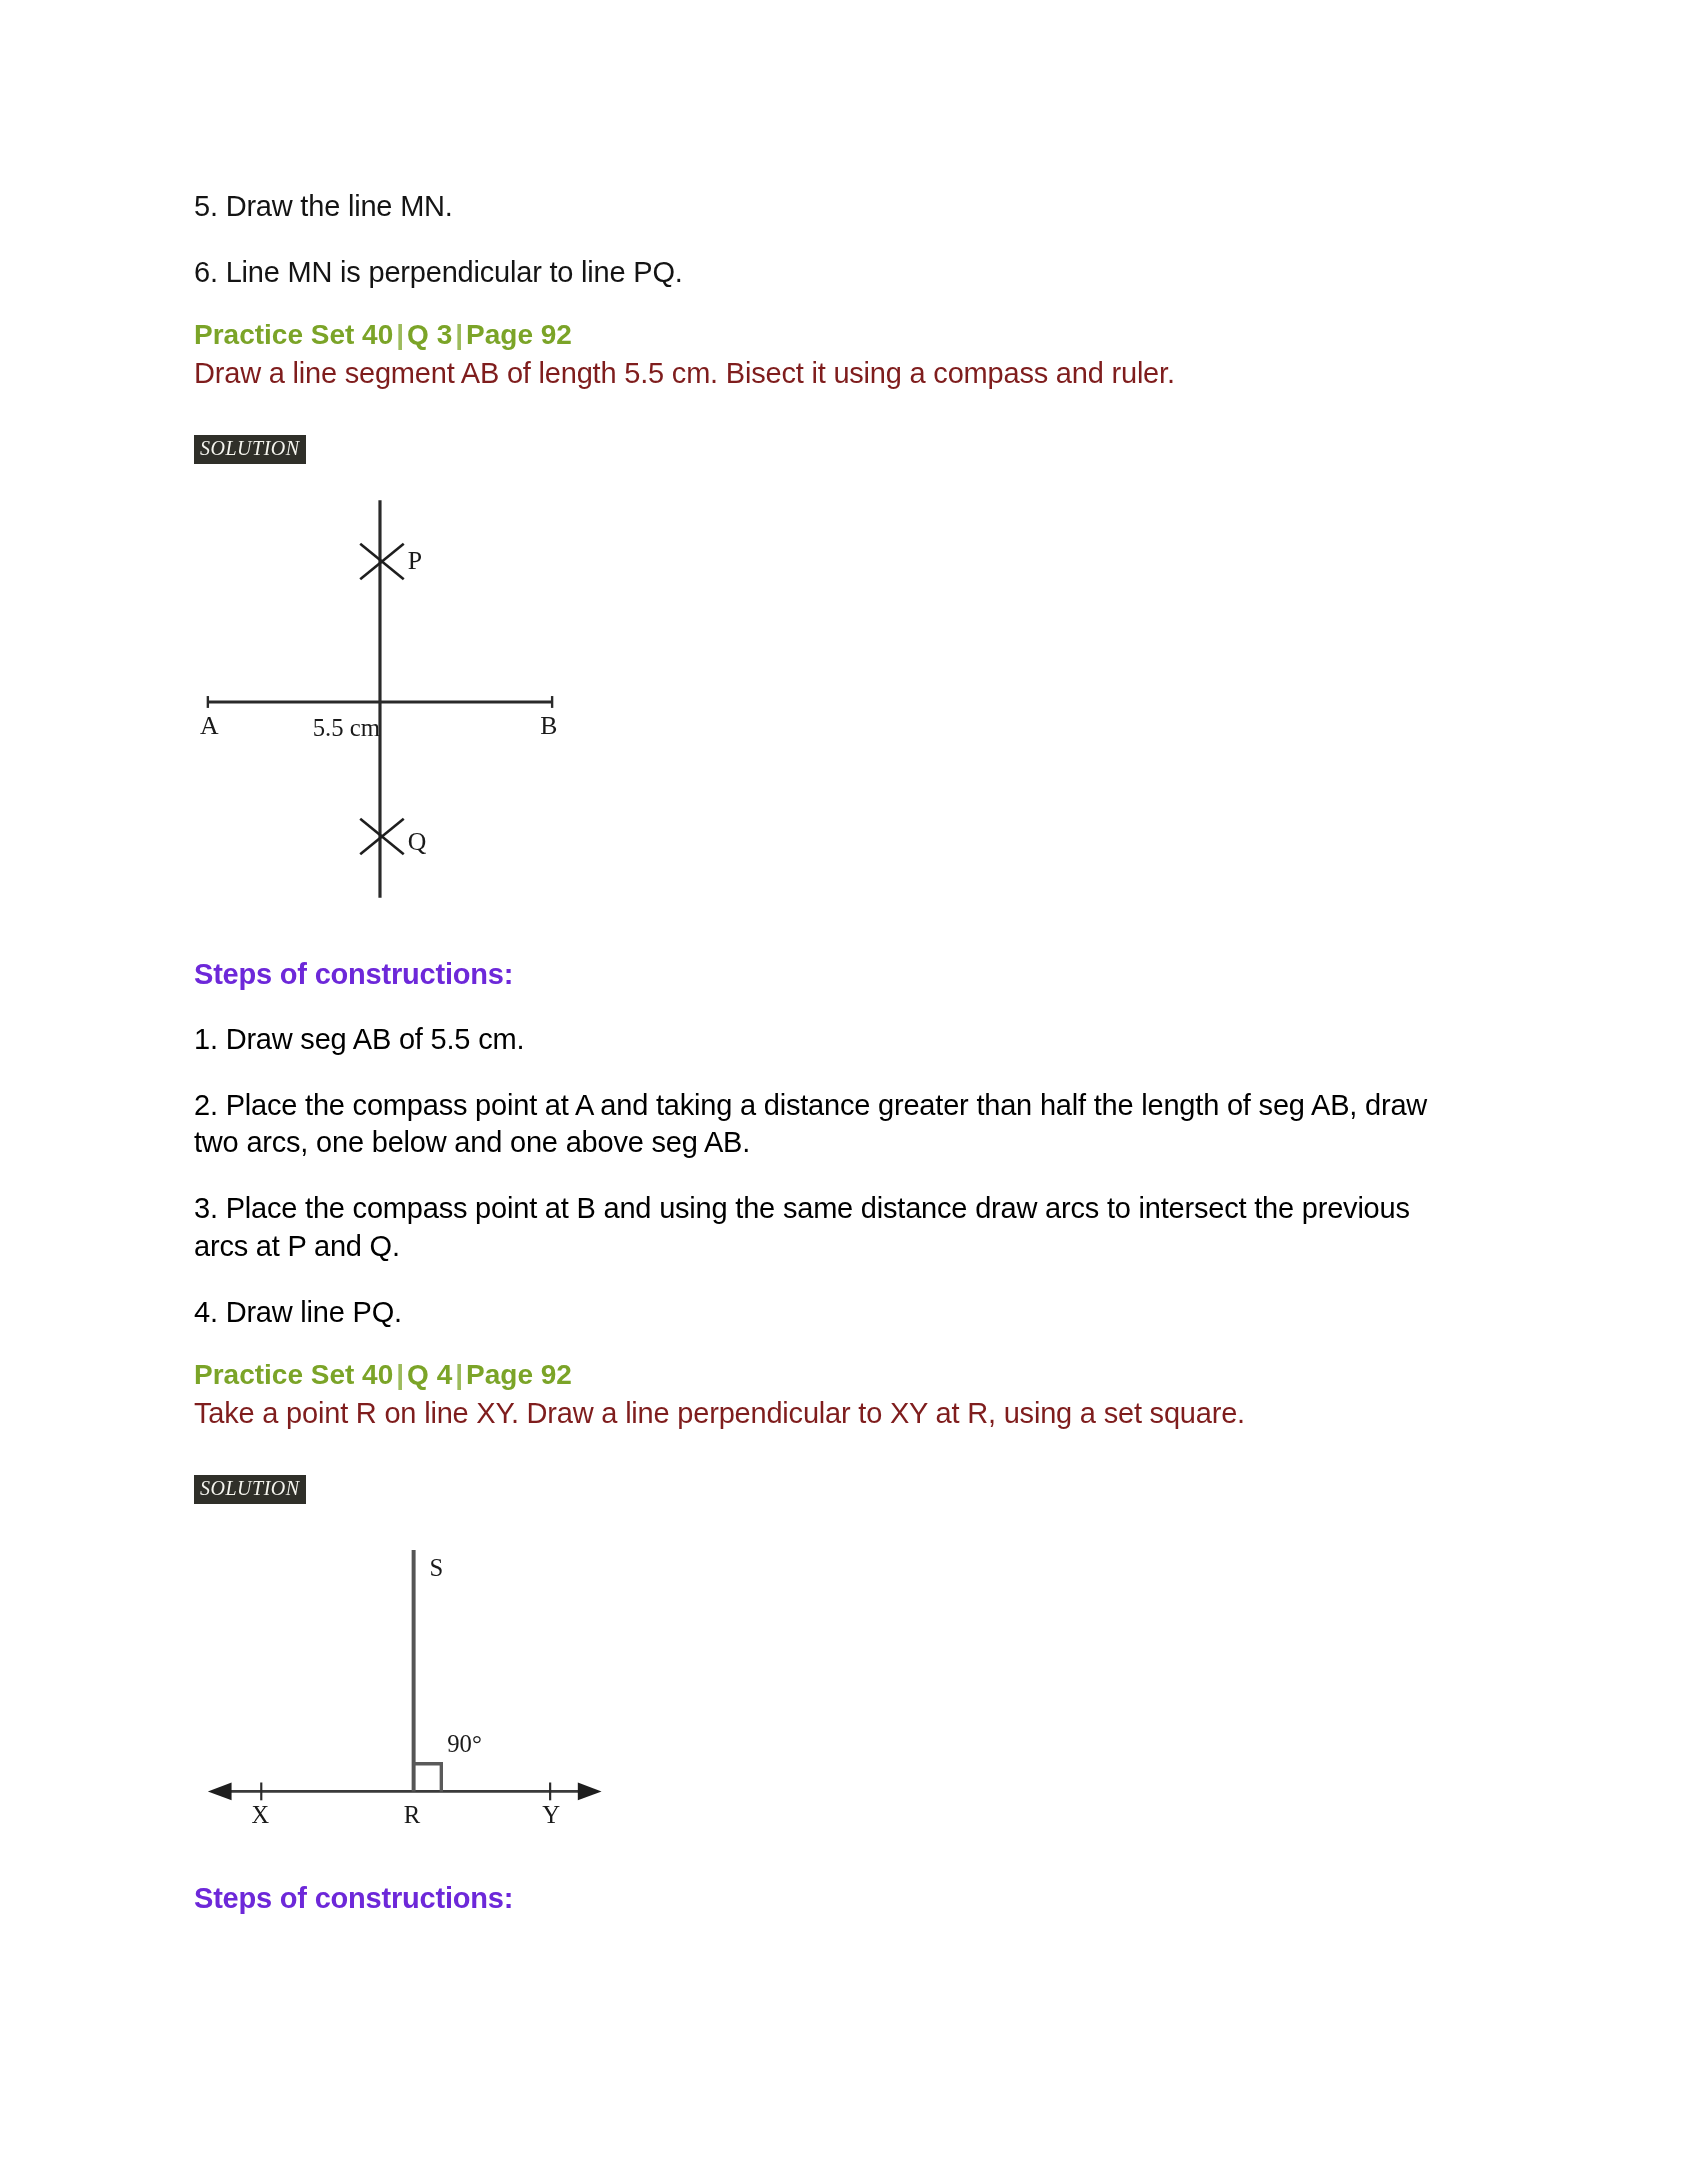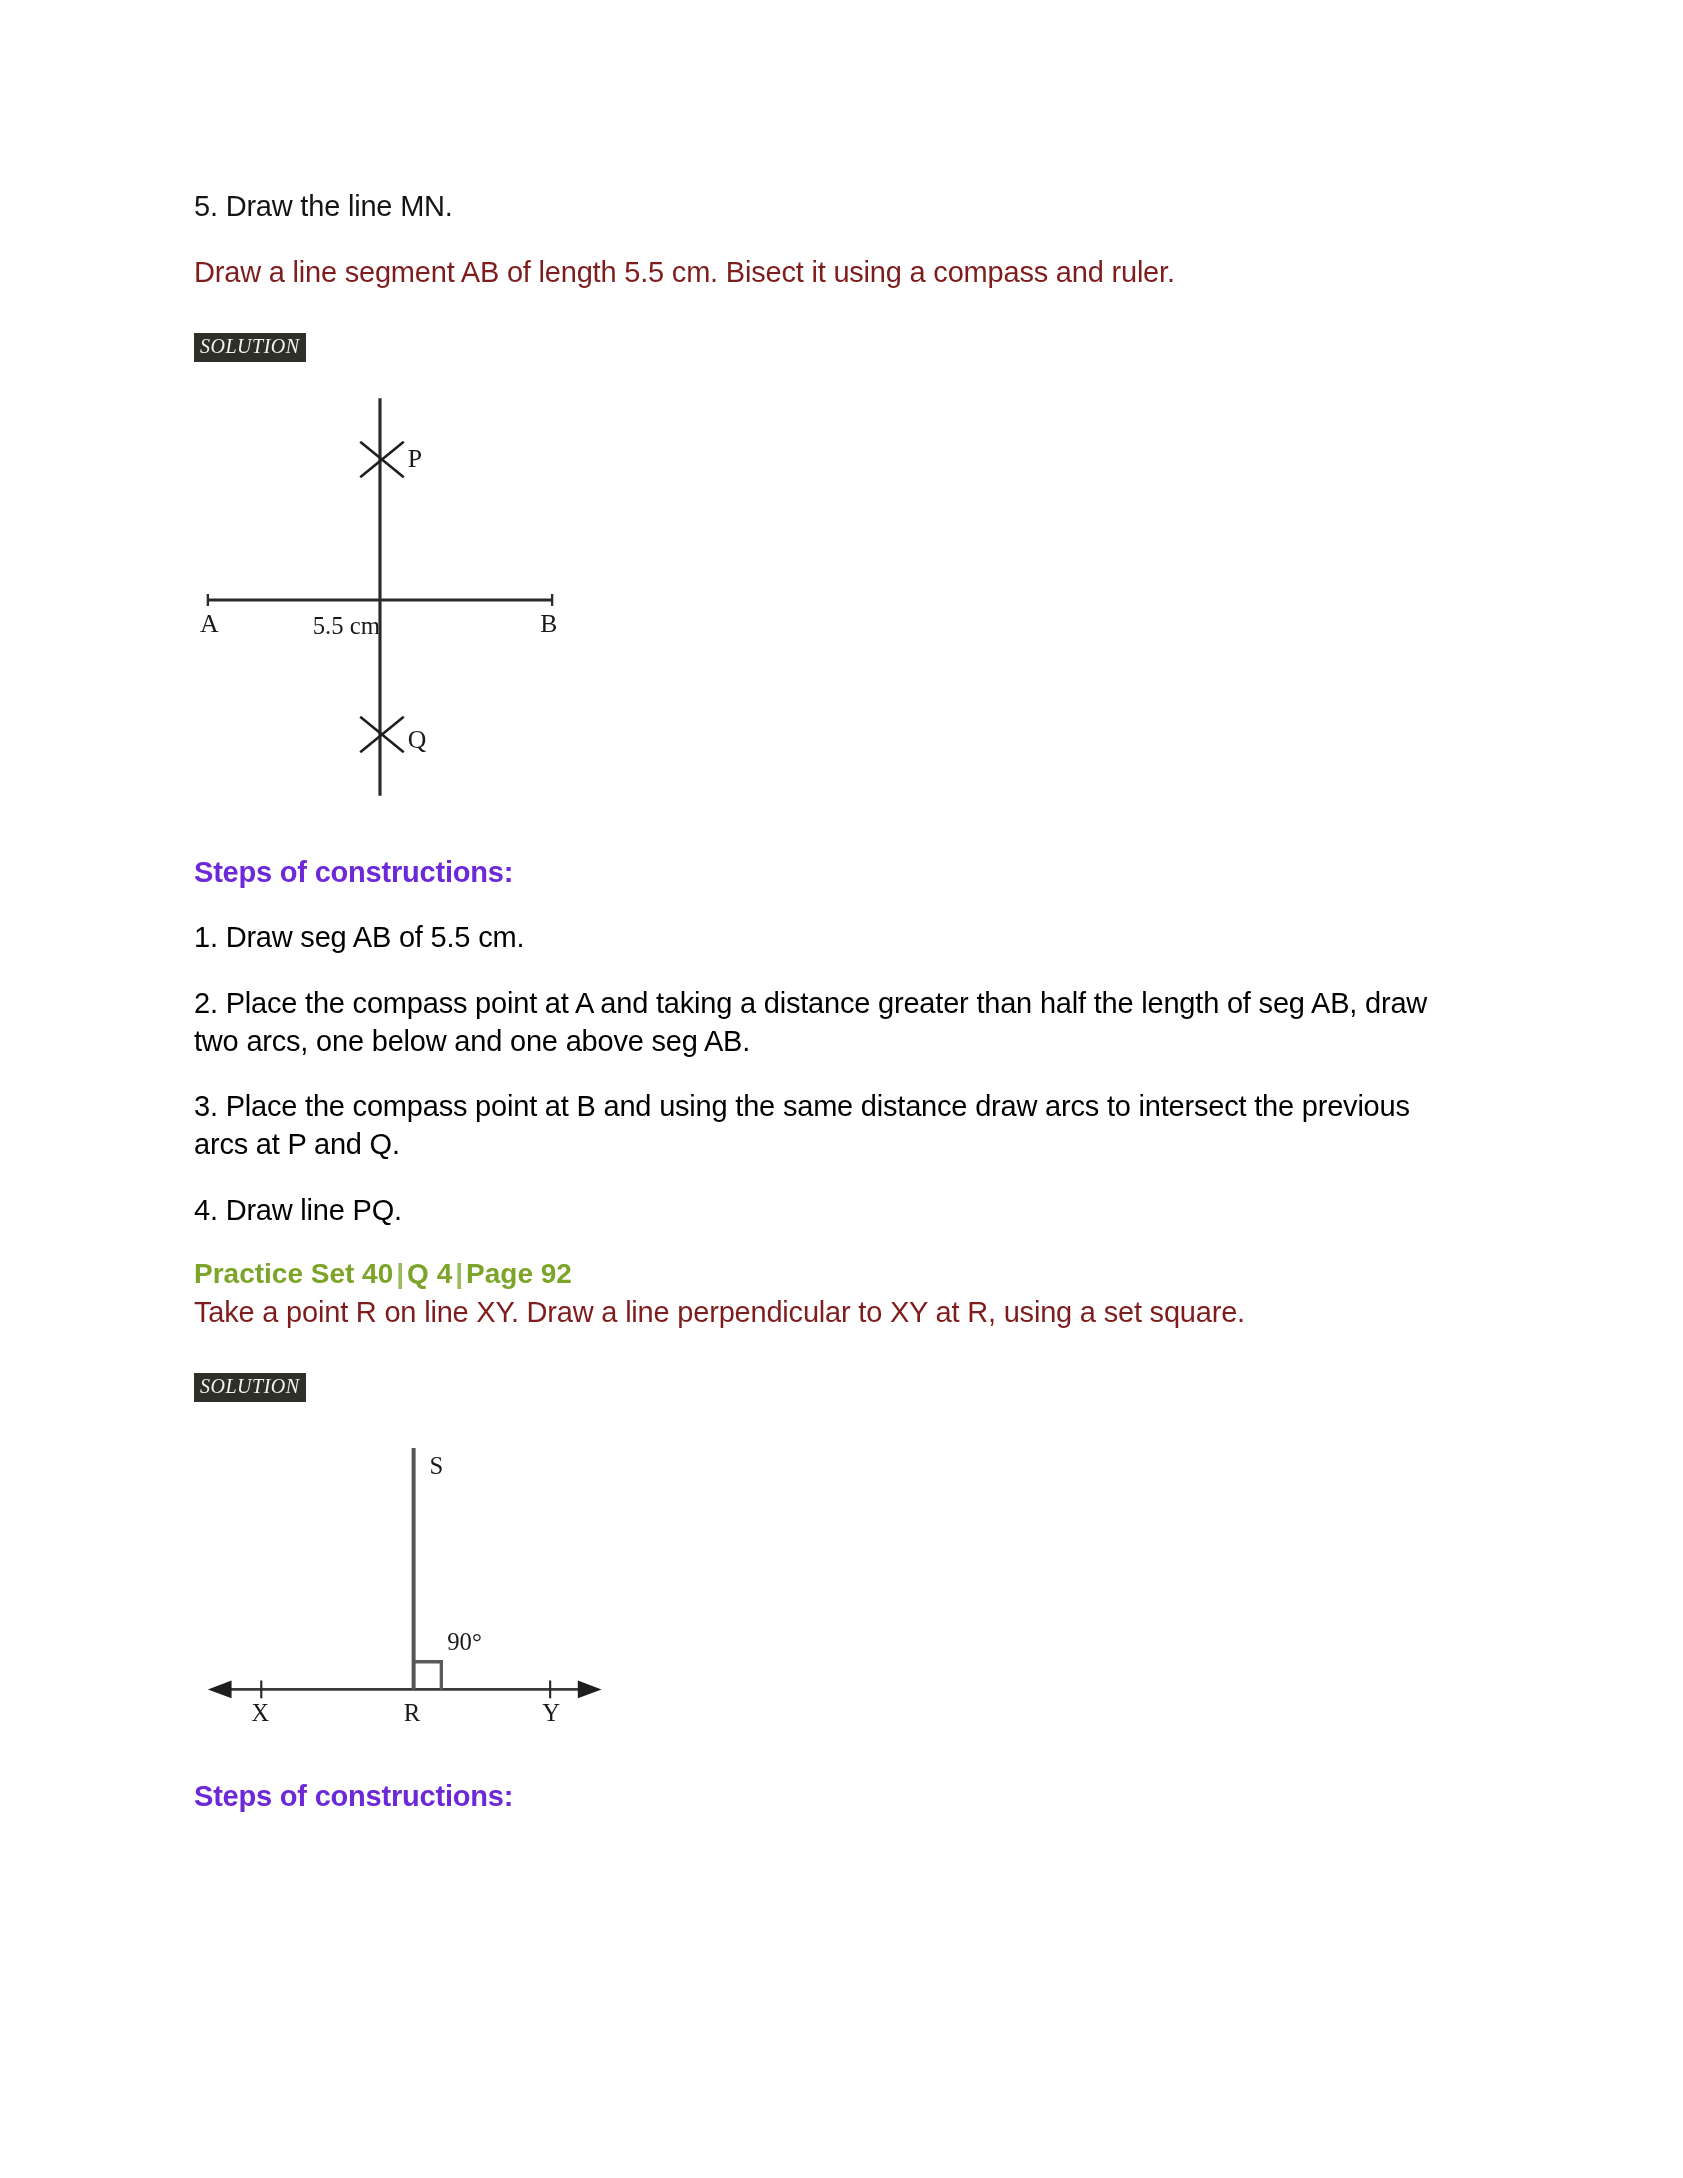--- a/index.html
+++ b/index.html
@@ -105,21 +105,25 @@
 
   .spacer-a { height: 40px; }
 </style>
 </head>
 <body style="background: rgb(255, 255, 255);">
 
 <div class="page">
   <div class="content">
 
     <p class="step-line">5. Draw the line MN.</p>
-
+    <p class="step-line">6. Line MN is perpendicular to line PQ.</p>
+
+    <div class="practice-head" style="color: rgb(123, 164, 40);">
+      <span>Practice Set 40</span><span class="sep" style="color: rgb(157, 187, 92);">|</span><span>Q 3</span><span class="sep" style="color: rgb(157, 187, 92);">|</span><span>Page 92</span>
+    </div>
     <p class="question-line">Draw a line segment AB of length 5.5 cm. Bisect it using a compass and ruler.</p>
 
     <div class="solution-wrap">
       <span class="solution-tag" style="background: rgb(47, 47, 41); color: rgb(244, 244, 238);">SOLUTION</span>
     </div>
 
     <div class="figure-1">
       <svg class="fig-svg" width="554" height="436" viewBox="0 0 560 440" xmlns="http://www.w3.org/2000/svg">
 
         <line x1="188" y1="18" x2="188" y2="420" stroke="#2a2a2a" stroke-width="3.2"></line>

